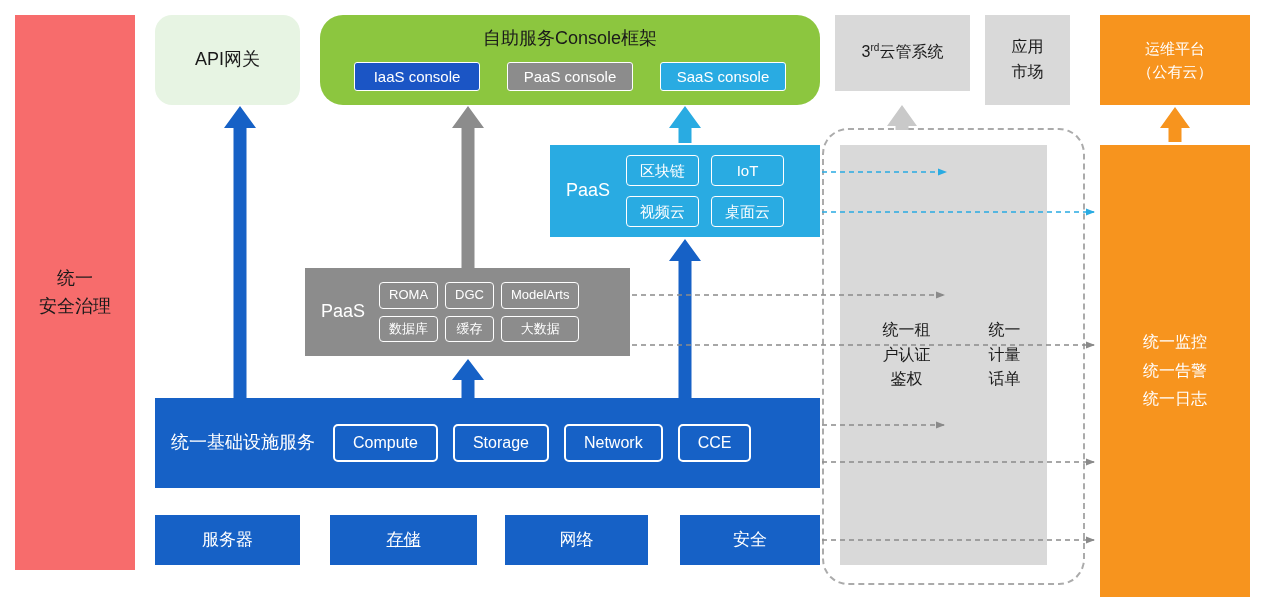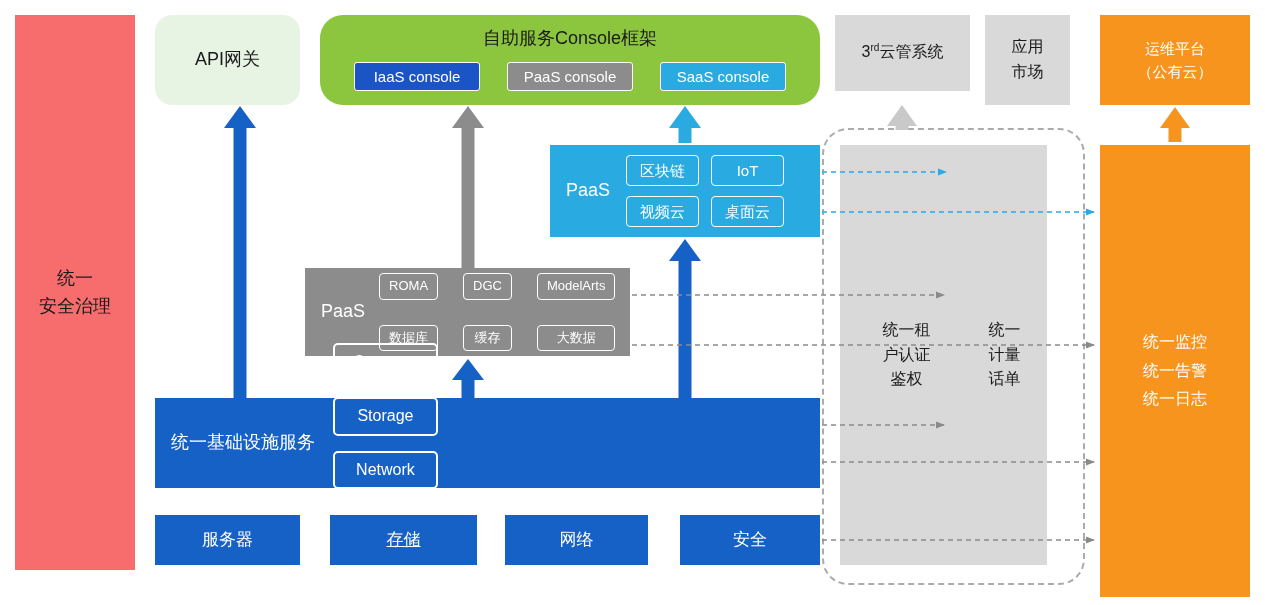--- a/index.html
+++ b/index.html
@@ -36,32 +36,32 @@
     background:#D9D9D9; color:#1a1a1a; font-size:16px; }
   .third-party sup { font-size:10px; vertical-align:super; }
   .app-market { left:985px; top:15px; width:85px; height:90px;
     background:#D9D9D9; color:#1a1a1a; font-size:16px; }
   .ops-platform { left:1100px; top:15px; width:150px; height:90px;
     background:#F7941E; color:#ffffff; font-size:15px; }
   
   .saas-box { left:550px; top:145px; width:270px; height:92px;
     background:#29ABE2; justify-content:flex-start; padding-left:16px; gap:16px; }
   .stack-label { color:#ffffff; font-size:18px; }
-  .chip-grid { display:grid; gap:25px; justify-content:start; }
+  .chip-grid { display:grid; gap:7px; justify-content:start; }
   .saas-grid { grid-template-columns:auto auto; gap:10px 12px; }
   .paas-grid { grid-template-columns:auto auto auto; }
   .outline-chip { border:1.5px solid #ffffff; border-radius:4px; color:#ffffff;
     display:flex; align-items:center; justify-content:center; white-space:nowrap; }
   .saas-chip { font-size:15px; padding:3px 13px; }
   .paas-chip { font-size:13px; padding:2px 9px; }
   .paas-box { left:305px; top:268px; width:325px; height:88px;
     background:#8C8C8C; justify-content:flex-start; padding-left:16px; gap:14px; }
   .iaas-box { left:155px; top:398px; width:665px; height:90px;
     background:#1661C6; justify-content:flex-start; padding-left:16px; gap:18px; }
-  .iaas-chips { display:flex; gap:15px;flex-direction:column; }
+  .iaas-chips { display:flex; gap:15px; }
   .iaas-chip { font-size:16px; padding:5px 18px; border-radius:5px; border-width:2px; }
   
   .infra-box { top:515px; height:50px; background:#1661C6; color:#ffffff; font-size:17px; }
   .infra-0 { left:155px; width:145px; }
   .infra-1 { left:330px; width:147px;text-decoration:underline; }
   .infra-2 { left:505px; width:143px; }
   .infra-3 { left:680px; width:140px; }
   
   .dashed-container { position:absolute; left:822px; top:128px; width:263px; height:457px;
     border:2px dashed #ababab; border-radius:26px; }

